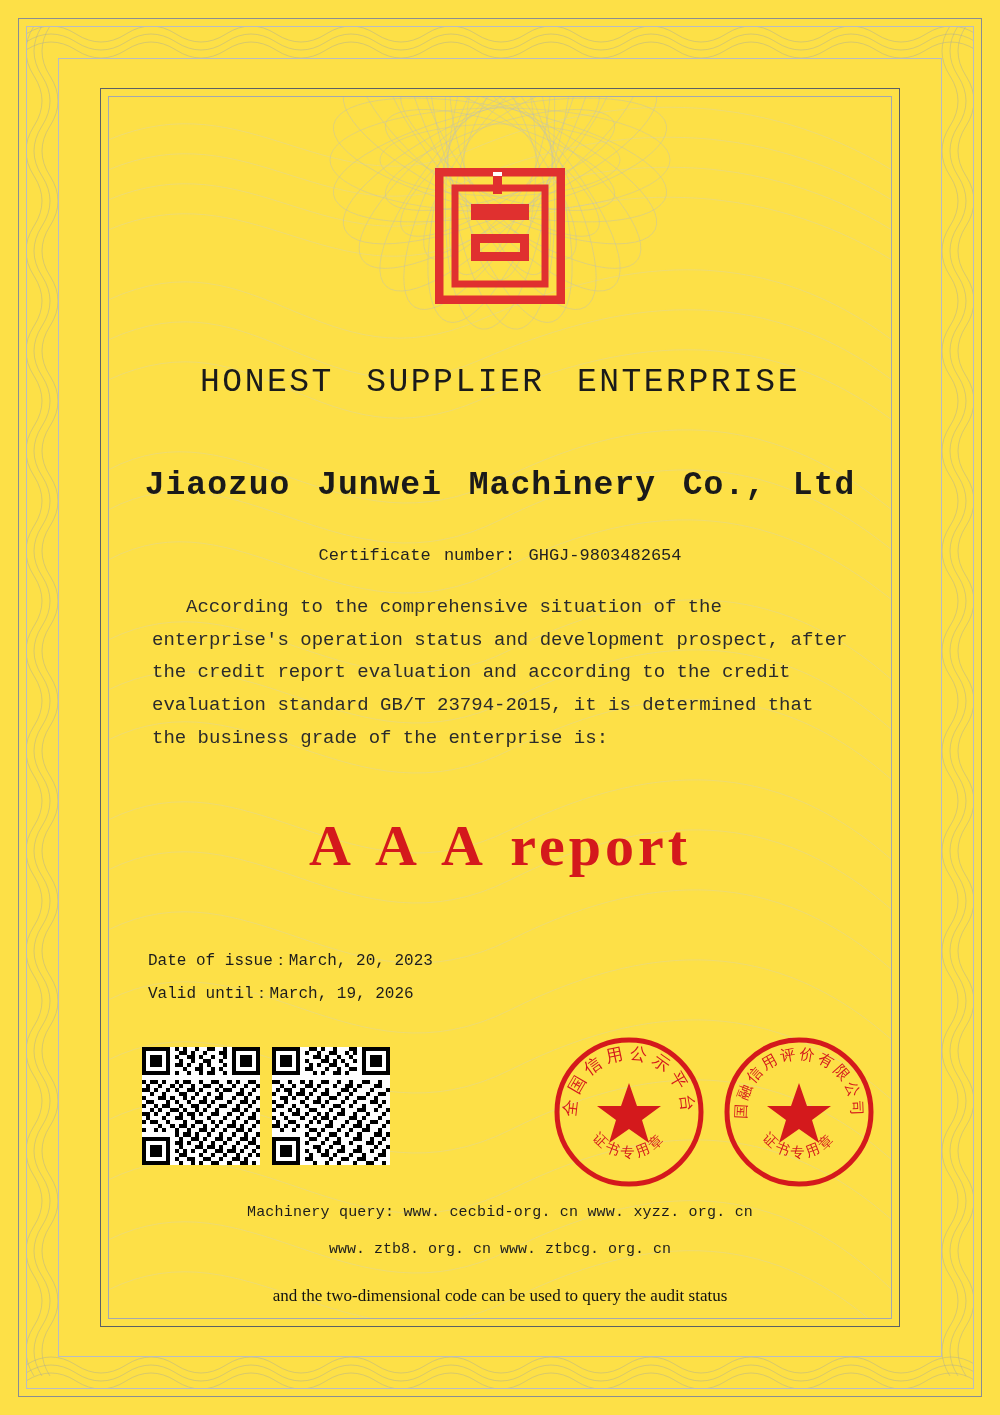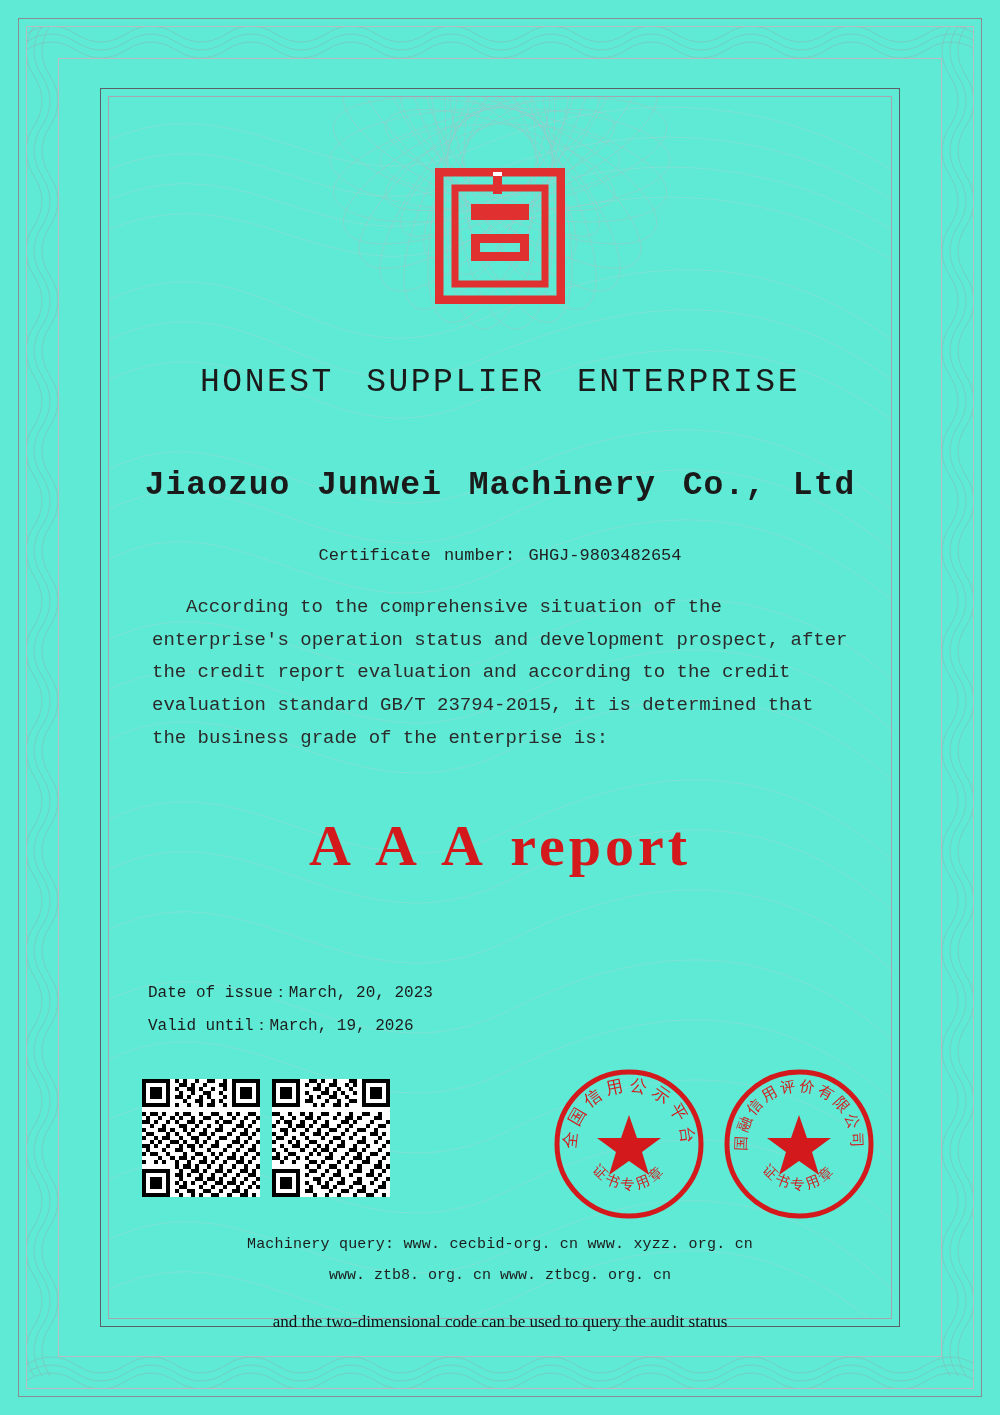--- a/index.html
+++ b/index.html
@@ -11,21 +11,21 @@
     width: 1000px;
     height: 1415px;
     font-family: "Liberation Serif", serif;
     overflow: hidden;
   }
 
   .certificate {
     position: relative;
     width: 1000px;
     height: 1415px;
-    background: #5eead4;
+    background: #fde047;
     box-sizing: border-box;
   }
 
   
   .frame-outer {
     position: absolute;
     left: 18px; top: 18px; right: 18px; bottom: 18px;
     border: 1px solid #8a8d92;
   }
   .frame-wave {
@@ -115,21 +115,21 @@
     margin-top: 58px;
     font-size: 58px;
     font-weight: bold;
     color: #d4191c;
     letter-spacing: 4px;
     font-family: "Liberation Serif", serif;
     word-spacing: 8px;
   }
 
   .dates-row {
-    margin-top: 98px;
+    margin-top: 66px;
     display: flex;
     justify-content: space-between;
     align-items: flex-start;
     padding: 0 28px;
   }
   .dates-left {
     text-align: left;
     font-family: "Liberation Mono", monospace;
     font-size: 16px;
     color: #1c1c1c;
@@ -186,21 +186,21 @@
   .seal2 { left: 600px; }
 
   .publicity {
     margin-top: 6px;
     font-size: 15px;
     color: #1c1c1c;
     font-family: "Liberation Mono", monospace;
     letter-spacing: 0.2px;
   }
   .publicity2 {
-    margin-top: 14px;
+    margin-top: 20px;
     font-size: 15px;
     color: #1c1c1c;
     font-family: "Liberation Mono", monospace;
   }
   .footer-note {
     margin-top: 22px;
     font-size: 17px;
     color: #111;
     font-family: "Liberation Serif", serif;
     line-height: 1.85;

